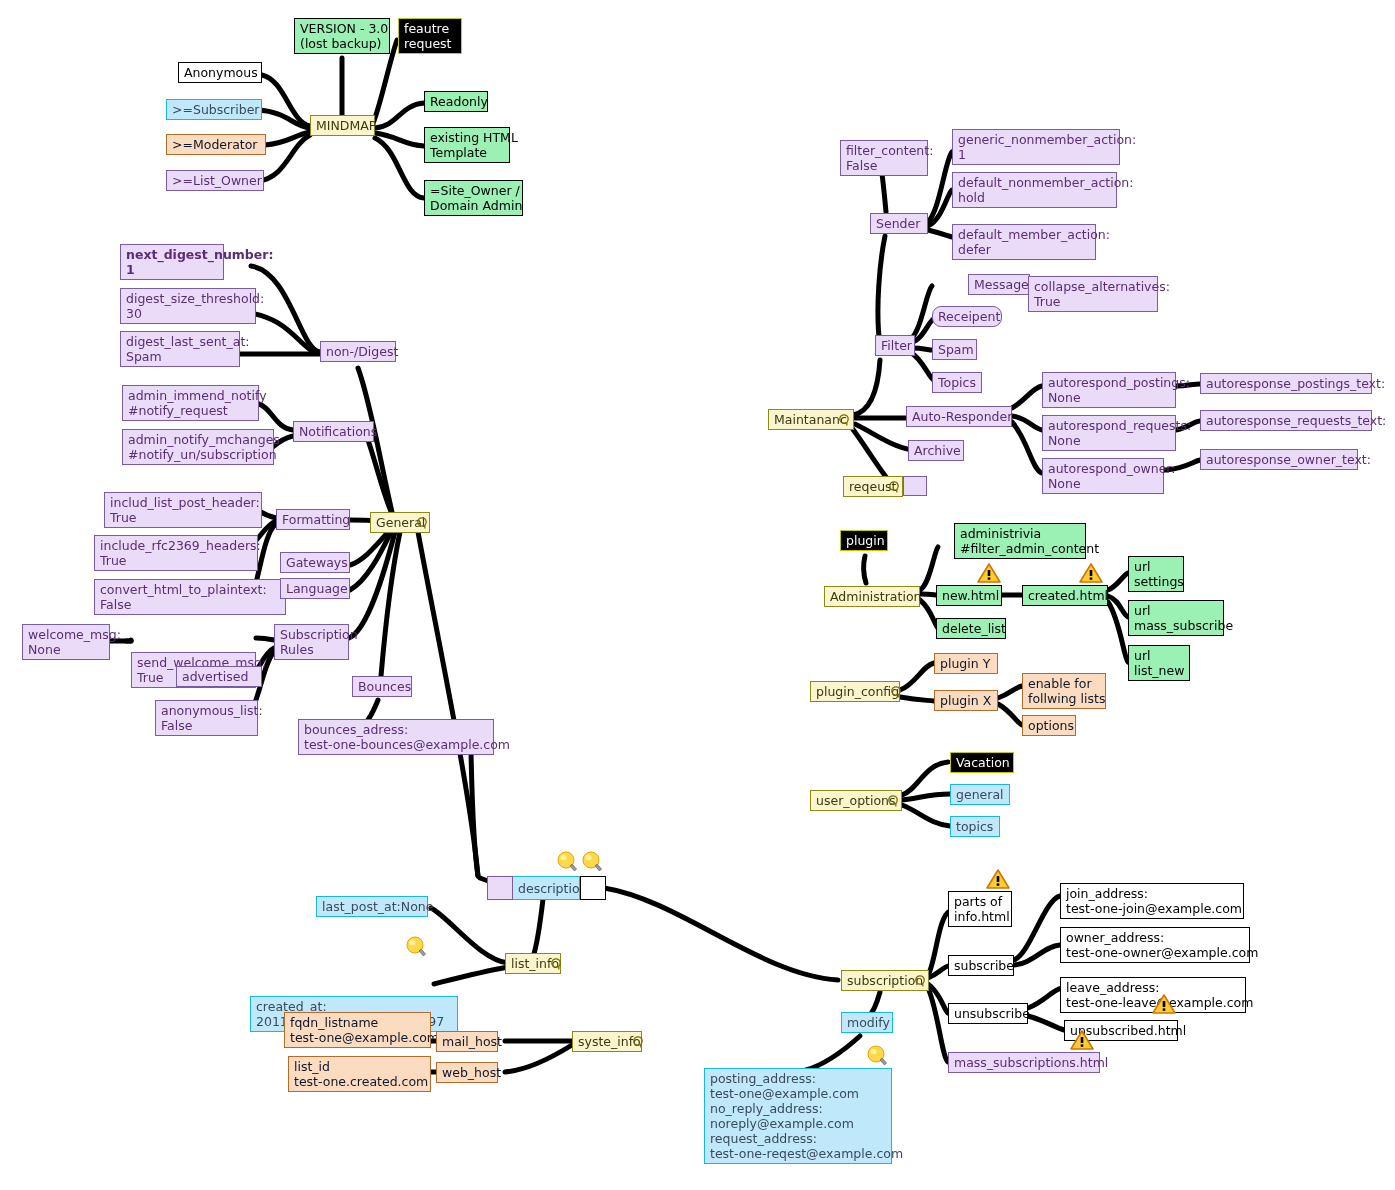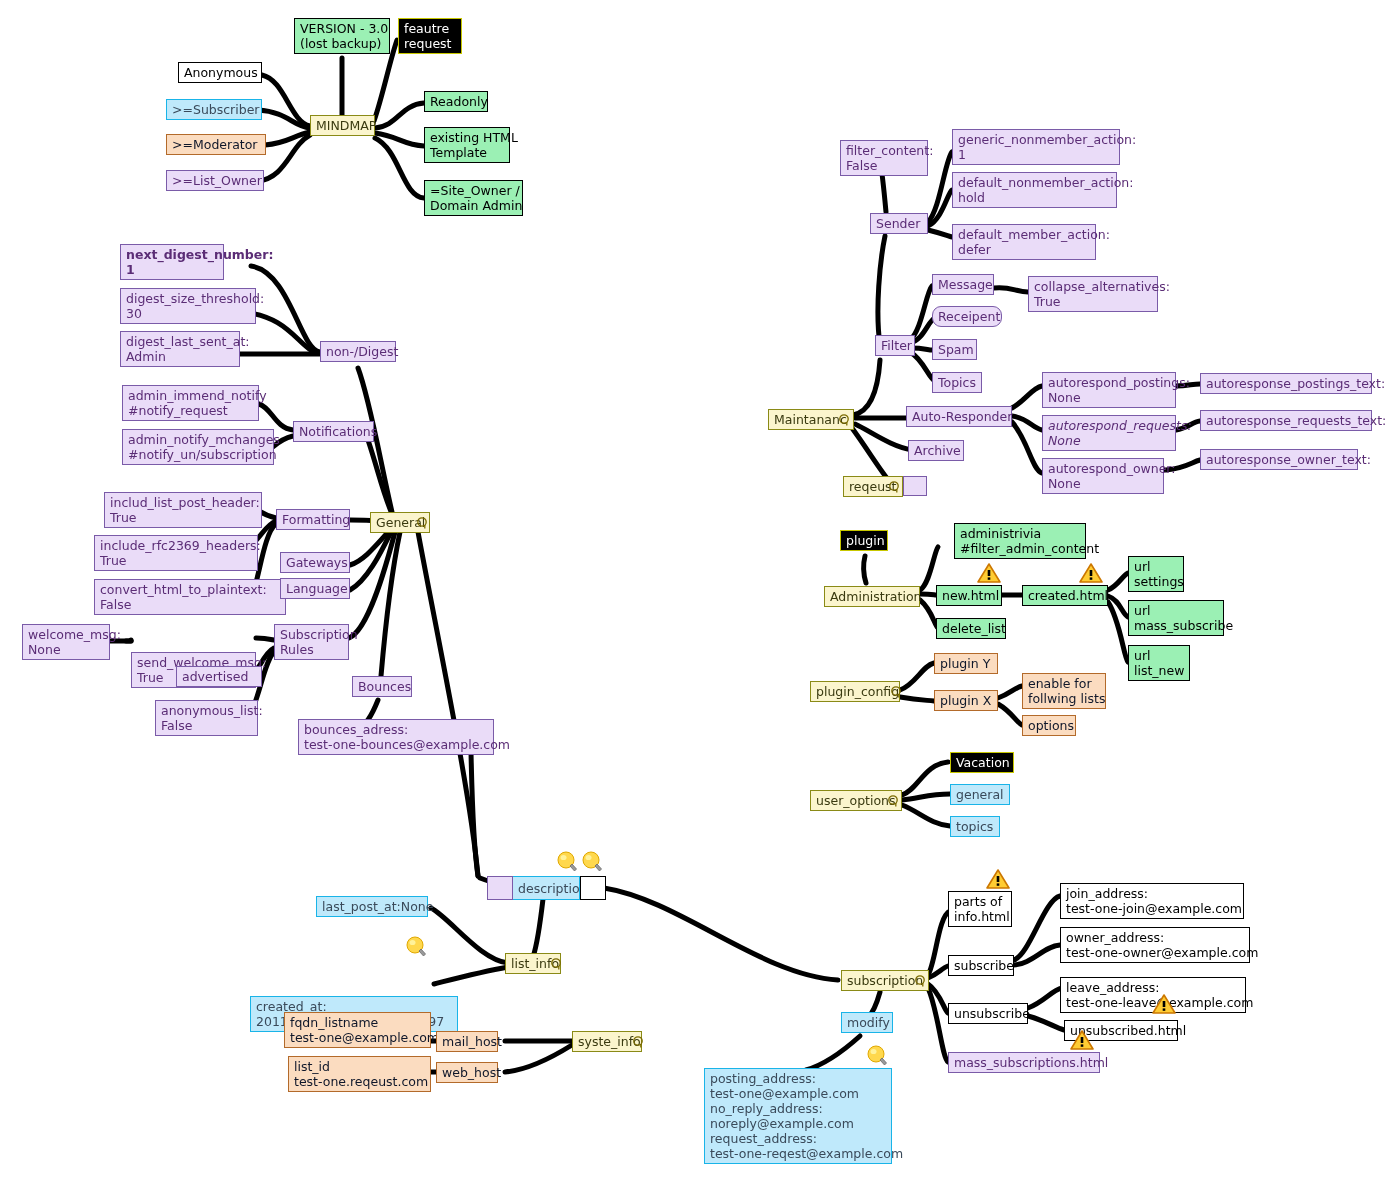--- a/index.html
+++ b/index.html
@@ -209,21 +209,21 @@
   <div class="node n-green" style="left:424px; top:127px; width:86px;">existing HTML
 Template</div>
   <div class="node n-green" style="left:424px; top:180px; width:99px;">=Site_Owner /
 Domain Admin</div>
 
   <div class="node n-purple" style="left:120px; top:244px; width:104px;font-weight:bold;">next_digest_number:
 1</div>
   <div class="node n-purple" style="left:120px; top:288px; width:136px;">digest_size_threshold:
 30</div>
   <div class="node n-purple" style="left:120px; top:331px; width:120px;">digest_last_sent_at:
-Admin</div>
+Spam</div>
   <div class="node n-purple" style="left:320px; top:341px; width:76px;">non-/Digest</div>
 
   <div class="node n-purple" style="left:122px; top:385px; width:137px;">admin_immend_notify
 #notify_request</div>
   <div class="node n-purple" style="left:122px; top:429px; width:152px;">admin_notify_mchanges
 #notify_un/subscription</div>
   <div class="node n-purple" style="left:293px; top:421px; width:81px;">Notifications</div>
 
   <div class="node n-purple" style="left:104px; top:492px; width:158px;">includ_list_post_header:
 True</div>
@@ -257,21 +257,21 @@
   <div class="node n-purple" style="left:840px; top:140px; width:88px;">filter_content:
 False</div>
   <div class="node n-purple" style="left:870px; top:213px; width:58px;">Sender</div>
   <div class="node n-purple" style="left:952px; top:129px; width:168px;">generic_nonmember_action:
 1</div>
   <div class="node n-purple" style="left:952px; top:172px; width:165px;">default_nonmember_action:
 hold</div>
   <div class="node n-purple" style="left:952px; top:224px; width:144px;">default_member_action:
 defer</div>
 
-  <div class="node n-purple" style="left:932px; top:274px; width:62px;">Message</div>
+  <div class="node n-purple" style="left:968px; top:274px; width:62px;">Message</div>
   <div class="node n-purple" style="left:1028px; top:276px; width:130px;">collapse_alternatives:
 True</div>
   <div class="node n-purple" style="left:932px; top:306px; width:70px;border-radius:9px;">Receipent</div>
   <div class="node n-purple" style="left:932px; top:339px; width:45px;">Spam</div>
   <div class="node n-purple" style="left:932px; top:372px; width:50px;">Topics</div>
   <div class="node n-purple" style="left:875px; top:335px; width:40px;">Filter</div>
 
   <div class="node n-yellow" style="left:768px; top:409px; width:86px;"><span>Maintananc</span><span class="node-icon"><svg width="14" height="14" viewBox="0 0 14 14">
           <circle cx="6" cy="6" r="4.2" fill="none" stroke="#7a6a00" stroke-width="1.3"></circle>
           <line x1="8.8" y1="9" x2="8.8" y2="12.5" stroke="#7a6a00" stroke-width="1.3"></line>
@@ -281,21 +281,21 @@
   <div class="node n-purple" style="left:908px; top:440px; width:56px;">Archive</div>
 
   <div class="node n-yellow" style="left:843px; top:476px; width:60px;"><span>reqeust</span><span class="node-icon"><svg width="14" height="14" viewBox="0 0 14 14">
           <circle cx="6" cy="6" r="4.2" fill="none" stroke="#7a6a00" stroke-width="1.3"></circle>
           <line x1="8.8" y1="9" x2="8.8" y2="12.5" stroke="#7a6a00" stroke-width="1.3"></line>
         </svg></span></div>
   <div class="swatch n-purple" style="left:903px; top:476px; width:24px; height:20px; background:#eadcf8; border-color:#7a5ba8;"></div>
 
   <div class="node n-purple" style="left:1042px; top:372px; width:134px;">autorespond_postings:
 None</div>
-  <div class="node n-purple" style="left:1042px; top:415px; width:134px;font-style:italic;">autorespond_requests:
+  <div class="node n-purple" style="left:1042px; top:415px; width:134px;">autorespond_requests:
 None</div>
   <div class="node n-purple" style="left:1042px; top:458px; width:122px;">autorespond_owner:
 None</div>
   <div class="node n-purple" style="left:1200px; top:373px; width:172px;">autoresponse_postings_text:</div>
   <div class="node n-purple" style="left:1200px; top:410px; width:172px;">autoresponse_requests_text:</div>
   <div class="node n-purple" style="left:1200px; top:449px; width:158px;">autoresponse_owner_text:</div>
 
   <div class="node n-black" style="left:840px; top:530px; width:48px;">plugin</div>
   <div class="node n-yellow" style="left:824px; top:586px; width:96px;">Administration</div>
   <div class="node n-green" style="left:938px; top:523px; width:132px;margin-left:16px;">administrivia
@@ -336,21 +336,21 @@
   <div class="node n-blue" style="left:250px; top:996px; width:208px;">created_at:
 2011-02-05T12:45:33.698997</div>
   <div class="node n-yellow" style="left:505px; top:953px; width:56px;"><span>list_info</span><span class="node-icon"><svg width="14" height="14" viewBox="0 0 14 14">
           <circle cx="6" cy="6" r="4.2" fill="none" stroke="#7a6a00" stroke-width="1.3"></circle>
           <line x1="8.8" y1="9" x2="8.8" y2="12.5" stroke="#7a6a00" stroke-width="1.3"></line>
         </svg></span></div>
 
   <div class="node n-orange" style="left:284px; top:1012px; width:147px;">fqdn_listname
 test-one@example.com</div>
   <div class="node n-orange" style="left:288px; top:1056px; width:143px;">list_id
-test-one.reqeust.com</div>
+test-one.created.com</div>
   <div class="node n-orange" style="left:436px; top:1031px; width:62px;">mail_host</div>
   <div class="node n-orange" style="left:436px; top:1062px; width:62px;">web_host</div>
   <div class="node n-yellow" style="left:572px; top:1031px; width:70px;"><span>syste_info</span><span class="node-icon"><svg width="14" height="14" viewBox="0 0 14 14">
           <circle cx="6" cy="6" r="4.2" fill="none" stroke="#7a6a00" stroke-width="1.3"></circle>
           <line x1="8.8" y1="9" x2="8.8" y2="12.5" stroke="#7a6a00" stroke-width="1.3"></line>
         </svg></span></div>
 
   <div class="node n-yellow" style="left:841px; top:970px; width:88px;"><span>subscription</span><span class="node-icon"><svg width="14" height="14" viewBox="0 0 14 14">
           <circle cx="6" cy="6" r="4.2" fill="none" stroke="#7a6a00" stroke-width="1.3"></circle>
           <line x1="8.8" y1="9" x2="8.8" y2="12.5" stroke="#7a6a00" stroke-width="1.3"></line>

